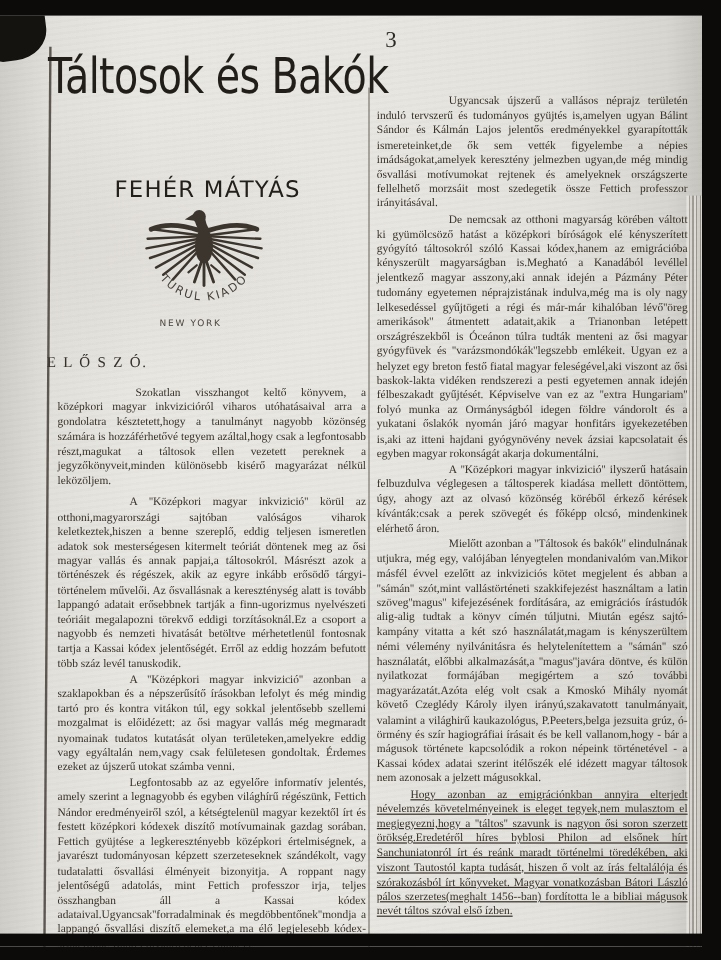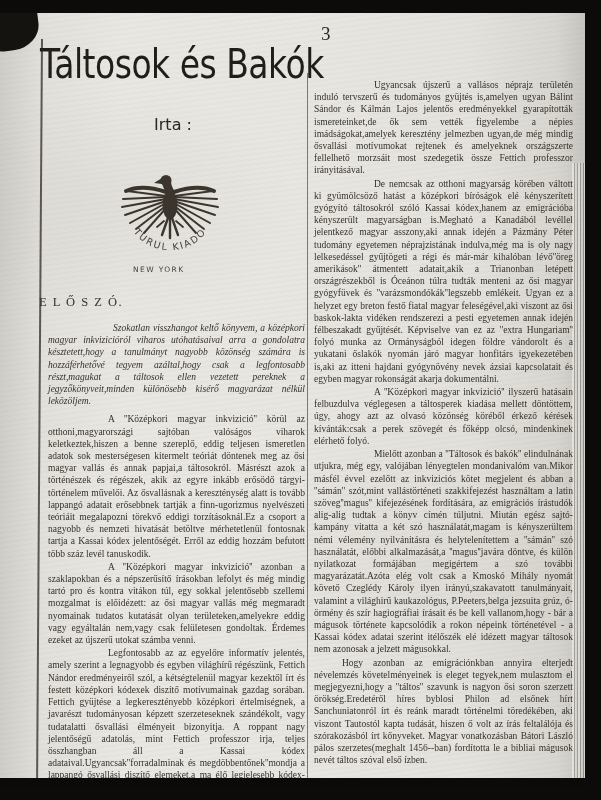--- a/index.html
+++ b/index.html
@@ -61,44 +61,44 @@
   .emblem { position:absolute; left:118px; top:158px; width:104px; height:118px; }
 
   .preface-heading {
     position:absolute; left:39px; top:282px;
     font-size:12.5px; letter-spacing:1.5px; color:#35302a;
   }
   .col { position:absolute; font-size:9.5px; line-height:12.2px; color:#363028;
     text-align:justify; }
   .col p { margin:0 0 1px 0; text-indent:60px; }
   .col-left  { left:48px;  top:309px; width:257px; }
-  .col-left p:first-child { text-indent:65px; margin-bottom:6px;font-style:italic; }
+  .col-left p:first-child { text-indent:65px; margin-bottom:6px; }
   .col-right { left:314px; top:66px;  width:259px; }
   .col-right p:nth-child(4) { }
-  .col-right p:nth-child(5) { text-indent:28px; }
+  .col-right p:nth-child(5) { text-indent:28px;text-decoration:underline; }
   .col-divider {
     position:absolute; left:307px; top:60px; width:1px; height:717px;
     background:rgba(52,46,38,.6);
   }
 </style>
 </head>
 <body>
 
 <div class="screen">
   <div class="paper">
     <div class="blotch"></div>
     <div class="spine-line"></div>
     <div class="page-edges"></div>
 
     <div class="page-num">3</div>
 
     <div class="head">
       <div class="title">Táltosok és Bakók</div>
     </div>
-    <div class="byline">Irta :</div>
+    <div class="author">FEHÉR MÁTYÁS</div>
 
     <svg class="emblem" viewBox="0 0 104 118">
 
       <path d="M48,21 Q24,13 8,20" fill="none" stroke="#3b352e" stroke-width="4" stroke-linecap="round"></path>
       <path d="M56,21 Q80,13 96,20" fill="none" stroke="#3b352e" stroke-width="4" stroke-linecap="round"></path>
 
       <g stroke="#3b352e" stroke-width="2" stroke-linecap="round">
         <path d="M48,25 L9,20"></path>
           <path d="M48,26 L5,28"></path>
           <path d="M48,28 L4,36"></path>
@@ -149,20 +149,20 @@
       <p>A ''Középkori magyar inkvizició'' körül az otthoni,magyarországi sajtóban valóságos viharok keletkeztek,hiszen a benne szereplő, eddig teljesen ismeretlen adatok sok mesterségesen kitermelt teóriát döntenek meg az ősi magyar vallás és annak papjai,a táltosokról. Másrészt azok a történészek és régészek, akik az egyre inkább erősödő tárgyi-történelem művelői. Az ősvallásnak a kereszténység alatt is tovább lappangó adatait erősebbnek tartják a finn-ugorizmus nyelvészeti teóriáit megalapozni törekvő eddigi torzításoknál.Ez a csoport a nagyobb és nemzeti hivatását betöltve mérhetetlenül fontosnak tartja a Kassai kódex jelentőségét. Erről az eddig hozzám befutott több száz levél tanuskodik.</p>
       <p>A ''Középkori magyar inkvizició'' azonban a szaklapokban és a népszerűsítő írásokban lefolyt és még mindig tartó pro és kontra vitákon túl, egy sokkal jelentősebb szellemi mozgalmat is előidézett: az ősi magyar vallás még megmaradt nyomainak tudatos kutatását olyan területeken,amelyekre eddig vagy egyáltalán nem,vagy csak felületesen gondoltak. Érdemes ezeket az újszerű utokat számba venni.</p>
       <p>Legfontosabb az az egyelőre informatív jelentés, amely szerint a legnagyobb és egyben világhírű régészünk, Fettich Nándor eredményeiről szól, a kétségtelenül magyar kezektől írt és festett középkori kódexek diszítő motívumainak gazdag sorában. Fettich gyüjtése a legkeresztényebb középkori értelmiségnek, a javarészt tudományosan képzett szerzeteseknek szándékolt, vagy tudatalatti ősvallási élményeit bizonyitja. A roppant nagy jelentőségű adatolás, mint Fettich professzor irja, teljes összhangban áll a Kassai kódex adataival.Ugyancsak''forradalminak és megdöbbentőnek''mondja a lappangó ősvallási diszítő elemeket,a ma élő legjelesebb kódex-szakértőnk, Radó Polykárp bencés tanár is.</p>
     </div>
 
     <div class="col-divider"></div>
 
     <div class="col col-right">
       <p>Ugyancsak újszerű a vallásos néprajz területén induló tervszerű és tudományos gyüjtés is,amelyen ugyan Bálint Sándor és Kálmán Lajos jelentős eredményekkel gyarapították ismereteinket,de ők sem vették figyelembe a népies imádságokat,amelyek keresztény jelmezben ugyan,de még mindig ősvallási motívumokat rejtenek és amelyeknek országszerte fellelhető morzsáit most szedegetik össze Fettich professzor irányitásával.</p>
       <p>De nemcsak az otthoni magyarság körében váltott ki gyümölcsöző hatást a középkori bíróságok elé kényszerített gyógyító táltosokról szóló Kassai kódex,hanem az emigrációba kényszerült magyarságban is.Megható a Kanadából levéllel jelentkező magyar asszony,aki annak idején a Pázmány Péter tudomány egyetemen néprajzistának indulva,még ma is oly nagy lelkesedéssel gyűjtögeti a régi és már-már kihalóban lévő''öreg amerikások'' átmentett adatait,akik a Trianonban letépett országrészekből is Óceánon túlra tudták menteni az ősi magyar gyógyfüvek és ''varázsmondókák''legszebb emlékeit. Ugyan ez a helyzet egy breton festő fiatal magyar feleségével,aki viszont az ősi baskok-lakta vidéken rendszerezi a pesti egyetemen annak idején félbeszakadt gyűjtését. Képviselve van ez az ''extra Hungariam'' folyó munka az Ormányságból idegen földre vándorolt és a yukatani őslakók nyomán járó magyar honfitárs igyekezetében is,aki az itteni hajdani gyógynövény nevek ázsiai kapcsolatait és egyben magyar rokonságát akarja dokumentálni.</p>
-      <p>A ''Középkori magyar inkvizició'' ilyszerű hatásain felbuzdulva véglegesen a táltosperek kiadása mellett döntöttem, úgy, ahogy azt az olvasó közönség köréből érkező kérések kívánták:csak a perek szövegét és főképp olcsó, mindenkinek elérhető folyó.</p>
+      <p>A ''Középkori magyar inkvizició'' ilyszerű hatásain felbuzdulva véglegesen a táltosperek kiadása mellett döntöttem, úgy, ahogy azt az olvasó közönség köréből érkező kérések kívánták:csak a perek szövegét és főképp olcsó, mindenkinek elérhető áron.</p>
       <p>Mielőtt azonban a ''Táltosok és bakók'' elindulnának utjukra, még egy, valójában lényegtelen mondanivalóm van.Mikor másfél évvel ezelőtt az inkviziciós kötet megjelent és abban a ''sámán'' szót,mint vallástörténeti szakkifejezést használtam a latin szöveg''magus'' kifejezésének fordítására, az emigrációs írástudók alig-alig tudtak a könyv címén túljutni. Miután egész sajtó-kampány vitatta a két szó használatát,magam is kényszerültem némi vélemény nyilvánitásra és helytelenítettem a ''sámán'' szó használatát, előbbi alkalmazását,a ''magus''javára döntve, és külön nyilatkozat formájában megigértem a szó további magyarázatát.Azóta elég volt csak a Kmoskó Mihály nyomát követő Czeglédy Károly ilyen irányú,szakavatott tanulmányait, valamint a világhirű kaukazológus, P.Peeters,belga jezsuita grúz, ó-örmény és szír hagiográfiai írásait és be kell vallanom,hogy - bár a mágusok története kapcsolódik a rokon népeink történetével - a Kassai kódex adatai szerint itélőszék elé idézett magyar táltosok nem azonosak a jelzett mágusokkal.</p>
       <p>Hogy azonban az emigrációnkban annyira elterjedt névelemzés követelményeinek is eleget tegyek,nem mulasztom el megjegyezni,hogy a ''táltos'' szavunk is nagyon ősi soron szerzett örökség.Eredetéről híres byblosi Philon ad elsőnek hírt Sanchuniatonról írt és reánk maradt történelmi töredékében, aki viszont Tautostól kapta tudását, hiszen ő volt az írás feltalálója és szórakozásból írt kőnyveket. Magyar vonatkozásban Bátori László pálos szerzetes(meghalt 1456--ban) fordította le a bibliai mágusok nevét táltos szóval első ízben.</p>
     </div>
 
     <div class="bar-bottom"></div>
   </div>
 </div>
 
 </body></html>

